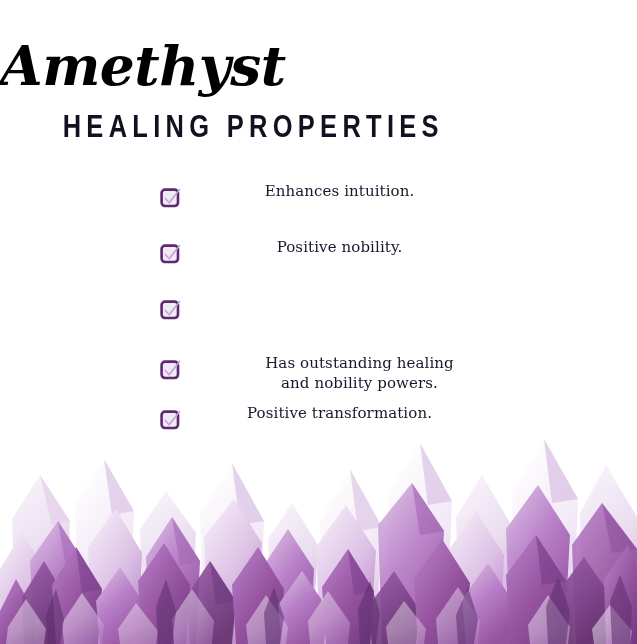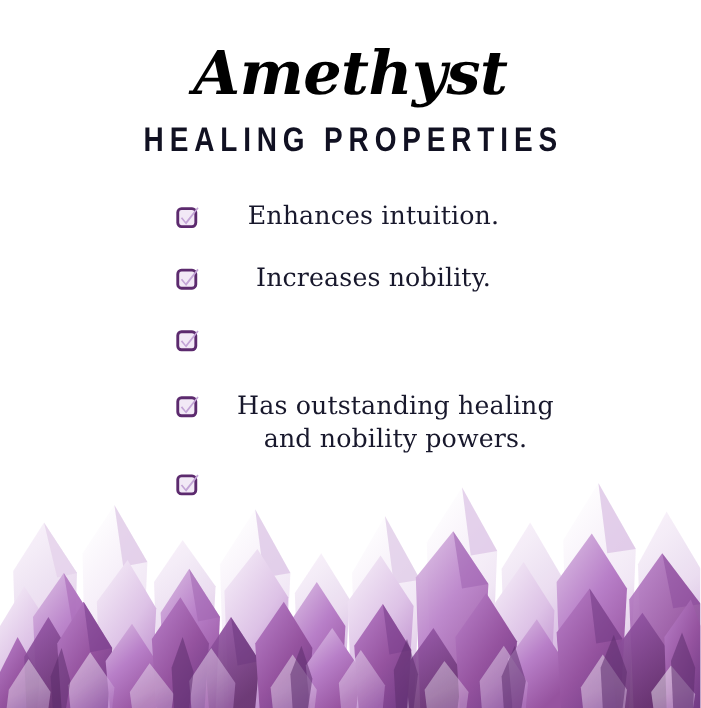--- a/index.html
+++ b/index.html
@@ -22,21 +22,21 @@
     background: #ffffff;
     overflow: hidden;
   }
 
   
   .header {
     position: absolute;
     top: 0;
     left: 0;
     width: 637px;
-    text-align: center;
+    text-align: left;
     padding-top: 38px;
     box-sizing: border-box;
   }
 
   .title {
     font-family: "DejaVu Serif", "Liberation Serif", serif;
     font-style: italic;
     font-weight: bold;
     font-size: 55px;
     line-height: 1.0;
@@ -95,21 +95,21 @@
     width: 21px;
     height: 21px;
     display: block;
   }
 
   .benefit-text {
     display: block;
     width: 637px;
     text-align: center;
     font-family: "DejaVu Serif", "Liberation Serif", serif;
-    font-size: 23px;
+    font-size: 15px;
     line-height: 1.32;
     color: #18182c;
     padding-left: 42px;
     box-sizing: border-box;
     letter-spacing: 0.1px;
   }
 
   .benefit-text .line {
     display: block;
   }
@@ -149,21 +149,21 @@
     </li>
 
     <li class="benefit-item item-1">
       <span class="checkbox">
         <svg width="21" height="21" viewBox="0 0 21 21" xmlns="http://www.w3.org/2000/svg">
           <rect x="1.6" y="2.6" width="16.4" height="16.4" rx="3.4" ry="3.4" fill="#f2e9f6" stroke="#5c2a6e" stroke-width="2.6"></rect>
           <path d="M5.6 10.4 L8.9 14.6 L19.4 1.4 L20.6 2.4 L9.2 17.0 L4.4 11.4 Z" fill="#c3a4d6"></path>
         </svg>
       </span>
       <span class="benefit-text">
-        <span class="line">Increases nobility.</span>
+        <span class="line">Positive nobility.</span>
       </span>
     </li>
 
     <li class="benefit-item item-2">
       <span class="checkbox">
         <svg width="21" height="21" viewBox="0 0 21 21" xmlns="http://www.w3.org/2000/svg">
           <rect x="1.6" y="2.6" width="16.4" height="16.4" rx="3.4" ry="3.4" fill="#f2e9f6" stroke="#5c2a6e" stroke-width="2.6"></rect>
           <path d="M5.6 10.4 L8.9 14.6 L19.4 1.4 L20.6 2.4 L9.2 17.0 L4.4 11.4 Z" fill="#c3a4d6"></path>
         </svg>
       </span>
@@ -181,20 +181,23 @@
         <span class="line">and nobility powers.</span>
       </span>
     </li>
 
     <li class="benefit-item item-4">
       <span class="checkbox">
         <svg width="21" height="21" viewBox="0 0 21 21" xmlns="http://www.w3.org/2000/svg">
           <rect x="1.6" y="2.6" width="16.4" height="16.4" rx="3.4" ry="3.4" fill="#f2e9f6" stroke="#5c2a6e" stroke-width="2.6"></rect>
           <path d="M5.6 10.4 L8.9 14.6 L19.4 1.4 L20.6 2.4 L9.2 17.0 L4.4 11.4 Z" fill="#c3a4d6"></path>
         </svg>
+      </span>
+      <span class="benefit-text">
+        <span class="line">Positive transformation.</span>
       </span>
     </li>
 
   </ul>
 
   <div class="crystals">
     <svg width="637" height="215" viewBox="0 0 637 215" xmlns="http://www.w3.org/2000/svg" preserveAspectRatio="none">
       <defs>
         <linearGradient id="gPale" x1="0" y1="0" x2="0.3" y2="1">
           <stop offset="0%" stop-color="#fbf6fc"></stop>

